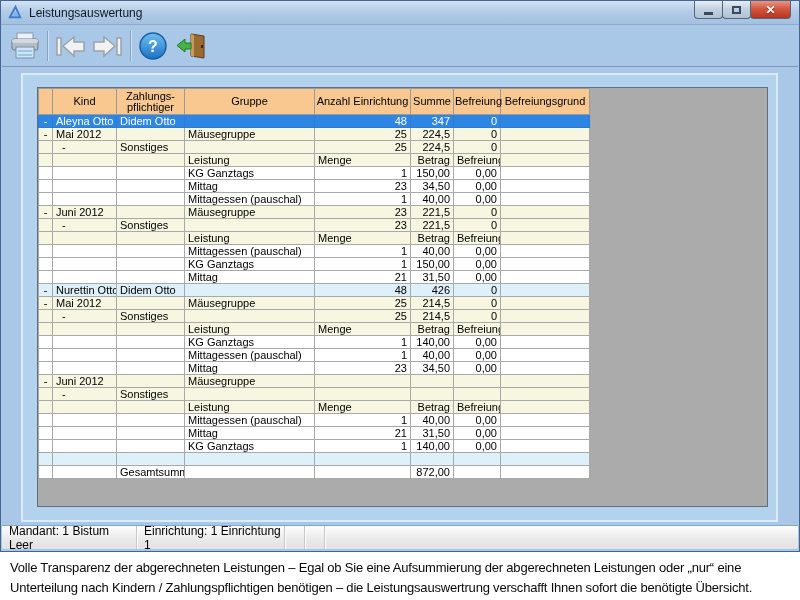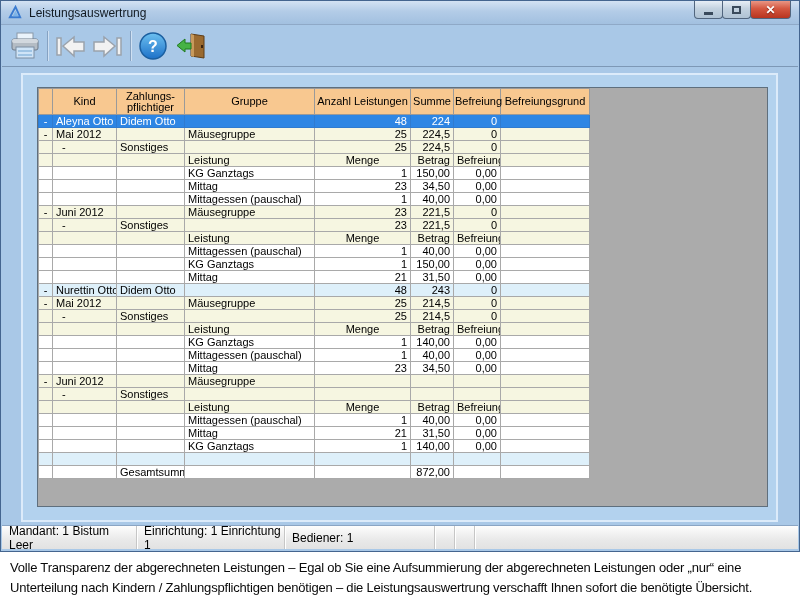--- a/index.html
+++ b/index.html
@@ -46,21 +46,21 @@
     overflow:hidden; white-space:nowrap; }
   .c-exp { text-align:center; padding:0 1px; }
   .c-kind,.c-zp,.c-gruppe,.c-grund { text-align:left; }
   .c-anzahl,.c-summe,.c-befreiung { text-align:right; }
   .c-kind.indent { padding-left:9px; }
 
   tr.r-selected { background:var(--selected); color:#fff; }
   tr.r-selected td { border-color:#2f7bd0; }
   tr.r-month    { background:var(--row_month); }
   tr.r-subheader{ background:var(--row_month); }
-  tr.r-subheader .c-anzahl { text-align:center;margin-left:48px; }
+  tr.r-subheader .c-anzahl { text-align:left;margin-left:48px; }
   tr.r-data     { background:#fff; }
   tr.r-person   { background:var(--row_person); }
   tr.r-empty    { background:var(--row_person); }
   tr.r-total    { background:#fff; }
 
   
   .statusbar { position:absolute; left:1px; right:1px; top:524px; height:24px;
     background:linear-gradient(#fdfdfd,#e9e9e9 60%,#e2e2e2);
     border-top:1px solid #8aa5c4; display:flex; font-size:12px; color:#000; }
   .status-cell { display:flex; align-items:center; padding-left:7px;
@@ -78,21 +78,21 @@
 </head>
 <body>
 
 <div class="window">
 
   <div class="titlebar">
     <svg class="logo" viewBox="0 0 16 16">
       <polygon points="2,13 8,2 13,13" fill="none" stroke="#3a7bd0" stroke-width="2"></polygon>
       <polygon points="5,12 8,6 11,12" fill="#7db4e8"></polygon>
     </svg>
-    <span class="title-text">Leistungsauswertrung</span>
+    <span class="title-text">Leistungsauswertung</span>
     <div class="winbtns">
       <div class="winbtn">
           <div class="glyph-min"></div>
         </div>
       <div class="winbtn">
           <div class="glyph-max"></div>
         </div>
       <div class="winbtn close">
           <span class="glyph-close">✕</span>
         </div>
@@ -160,34 +160,34 @@
               <col style="width: 47px;">
               <col style="width: 89px;">
             </colgroup>
           <thead>
               <tr>
                 <th></th>
                 <th>Kind</th>
                 <th>Zahlungs-
 pflichtiger</th>
                 <th>Gruppe</th>
-                <th>Anzahl Leistungen</th>
+                <th>Anzahl Einrichtung</th>
                 <th>Summe</th>
                 <th>Befreiung</th>
                 <th>Befreiungsgrund</th>
               </tr>
             </thead>
           <tbody>
               <tr class="r-selected">
                 <td class="c-exp">-</td>
                 <td class="c-kind">Aleyna Otto</td>
                 <td class="c-zp">Didem Otto</td>
                 <td class="c-gruppe"></td>
                 <td class="c-anzahl">48</td>
-                <td class="c-summe">224</td>
+                <td class="c-summe">347</td>
                 <td class="c-befreiung">0</td>
                 <td class="c-grund"></td>
               </tr>
               <tr class="r-month">
                 <td class="c-exp">-</td>
                 <td class="c-kind">Mai 2012</td>
                 <td class="c-zp"></td>
                 <td class="c-gruppe">Mäusegruppe</td>
                 <td class="c-anzahl">25</td>
                 <td class="c-summe">224,5</td>
@@ -303,21 +303,21 @@
                 <td class="c-summe">31,50</td>
                 <td class="c-befreiung">0,00</td>
                 <td class="c-grund"></td>
               </tr>
               <tr class="r-person">
                 <td class="c-exp">-</td>
                 <td class="c-kind">Nurettin Otto</td>
                 <td class="c-zp">Didem Otto</td>
                 <td class="c-gruppe"></td>
                 <td class="c-anzahl">48</td>
-                <td class="c-summe">243</td>
+                <td class="c-summe">426</td>
                 <td class="c-befreiung">0</td>
                 <td class="c-grund"></td>
               </tr>
               <tr class="r-month">
                 <td class="c-exp">-</td>
                 <td class="c-kind">Mai 2012</td>
                 <td class="c-zp"></td>
                 <td class="c-gruppe">Mäusegruppe</td>
                 <td class="c-anzahl">25</td>
                 <td class="c-summe">214,5</td>
@@ -456,20 +456,19 @@
               </tr>
             </tbody>
         </table>
       </div>
     </div>
   </div>
 
   <div class="statusbar">
     <div class="status-cell">Mandant: 1 Bistum Leer</div>
     <div class="status-cell">Einrichtung: 1 Einrichtung 1</div>
-    <div class="status-cell">Bediener: 1</div>
     <div class="status-cell small"></div>
     <div class="status-cell small"></div>
   </div>
 
 </div>
 
 <div class="caption">Volle Transparenz der abgerechneten Leistungen – Egal ob Sie eine Aufsummierung der abgerechneten Leistungen oder „nur“ eine Unterteilung nach Kindern / Zahlungspflichtigen benötigen – die Leistungsauswertrung verschafft Ihnen sofort die benötigte Übersicht.</div>
 
 </body></html>

